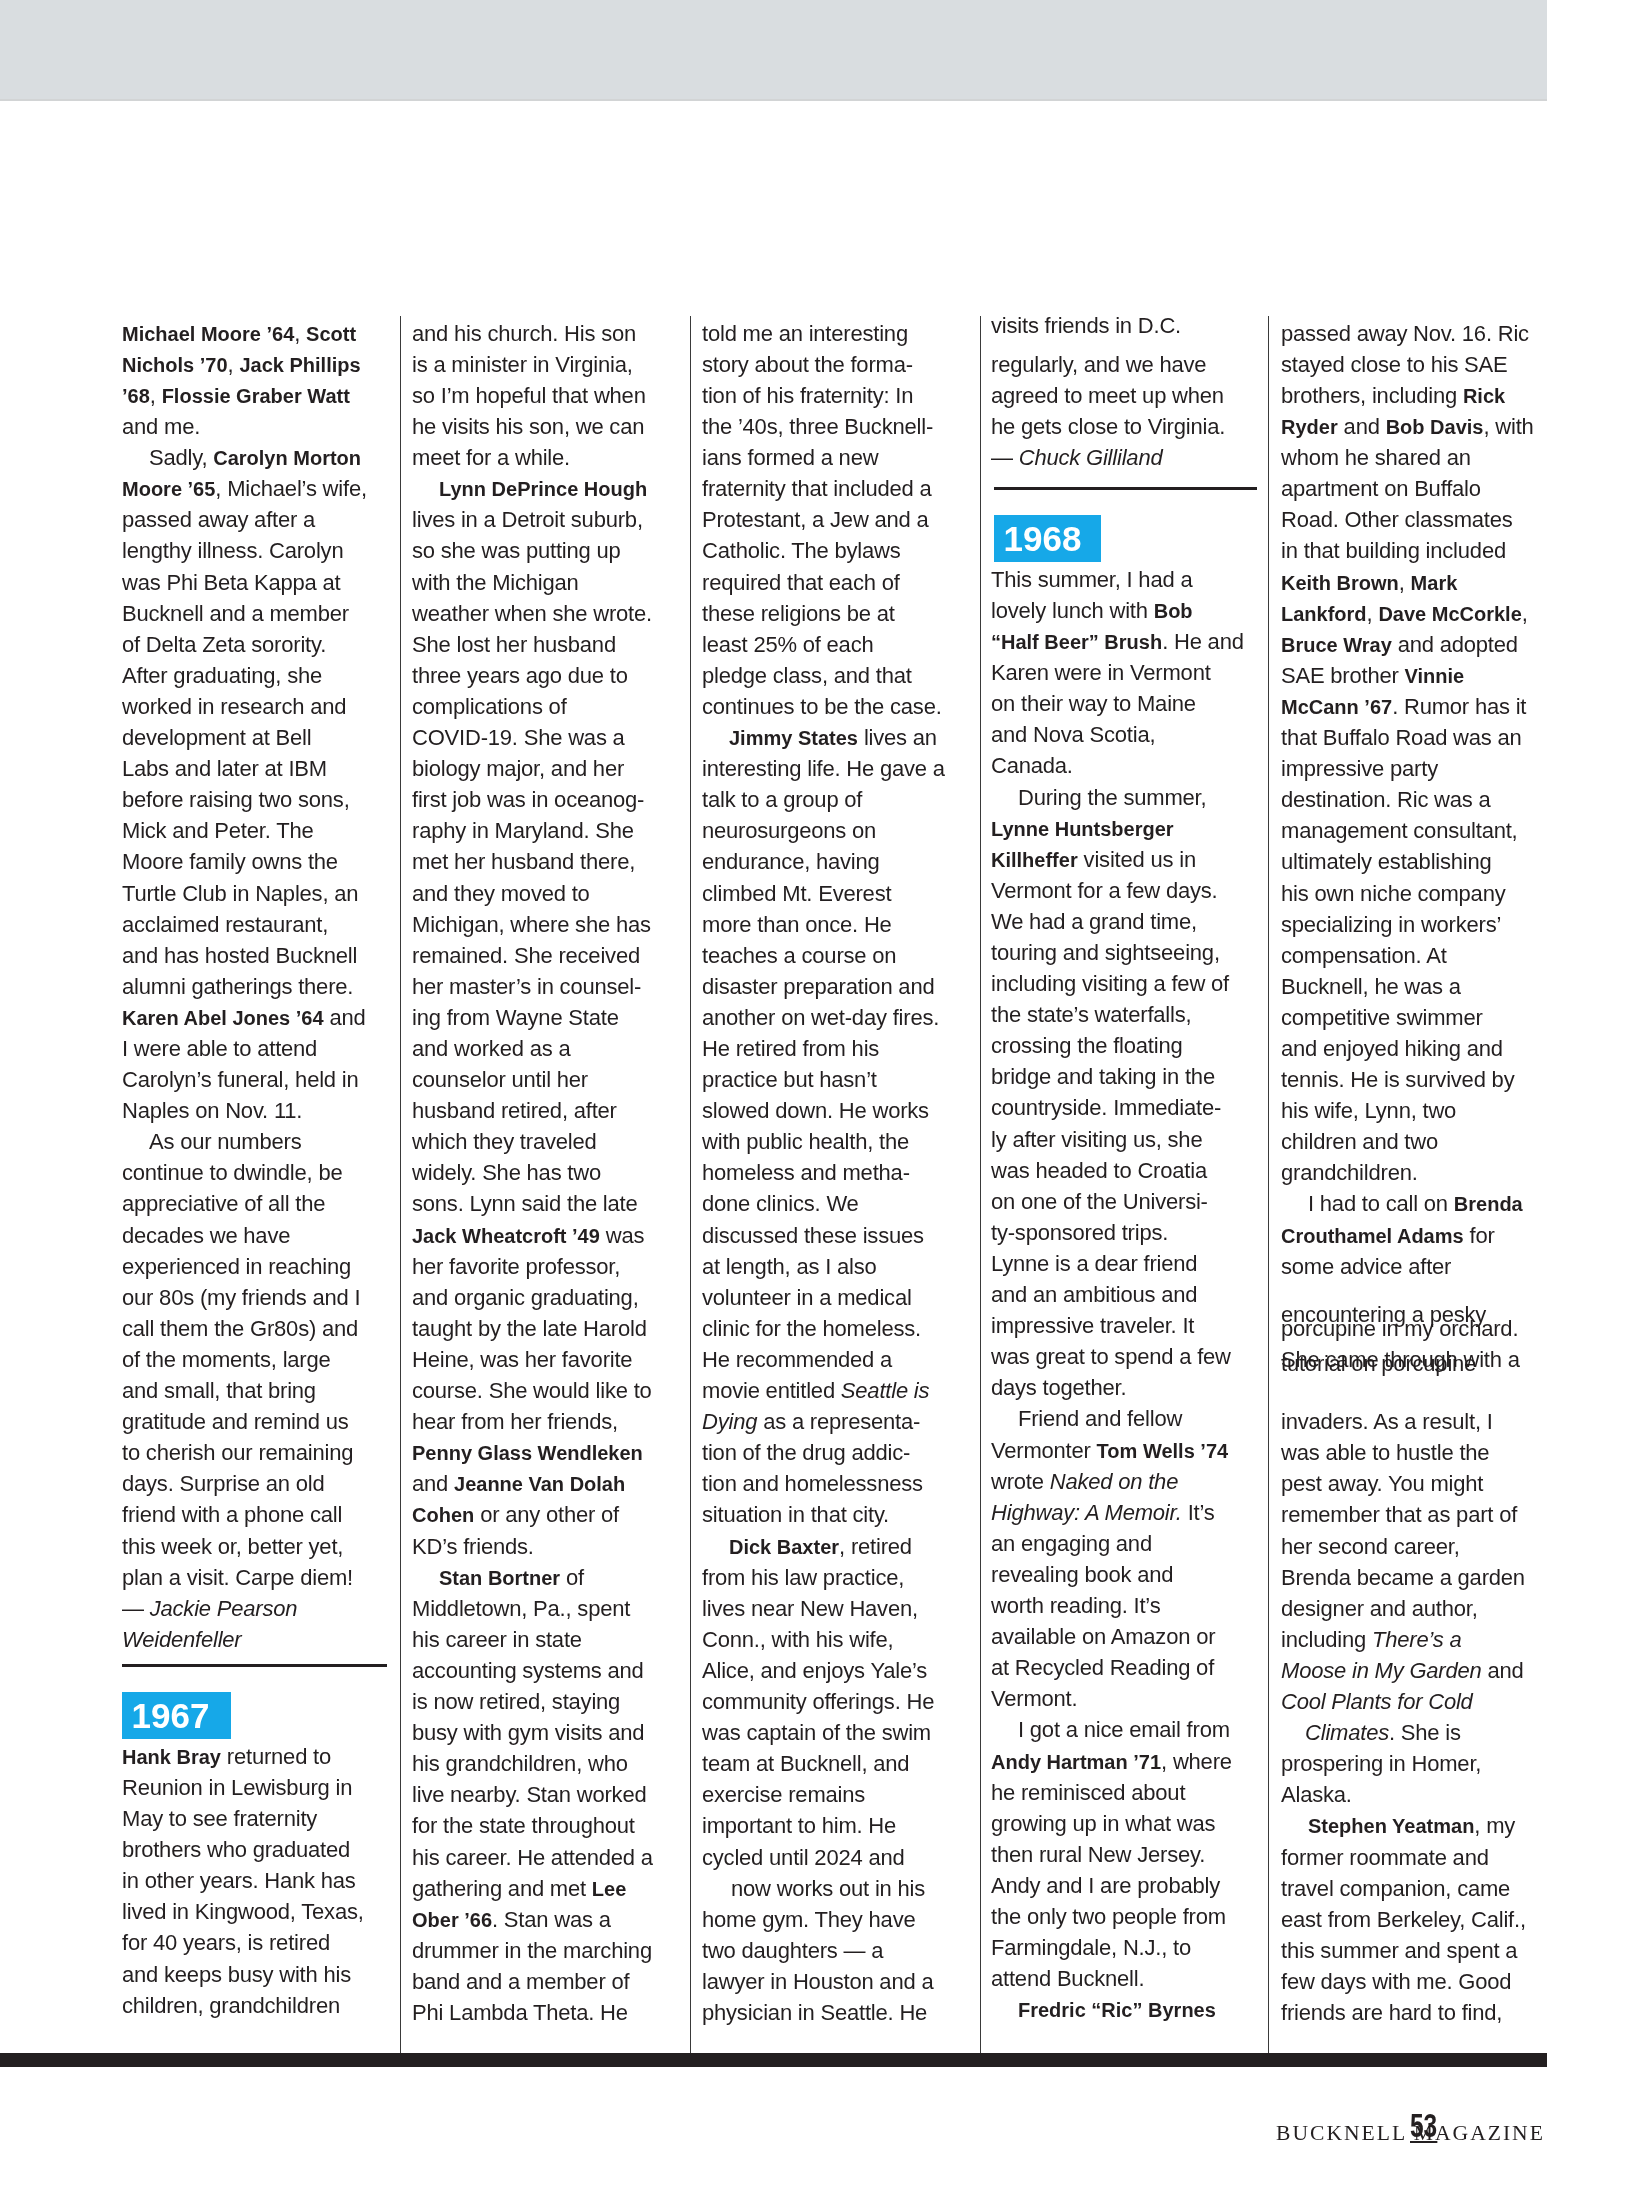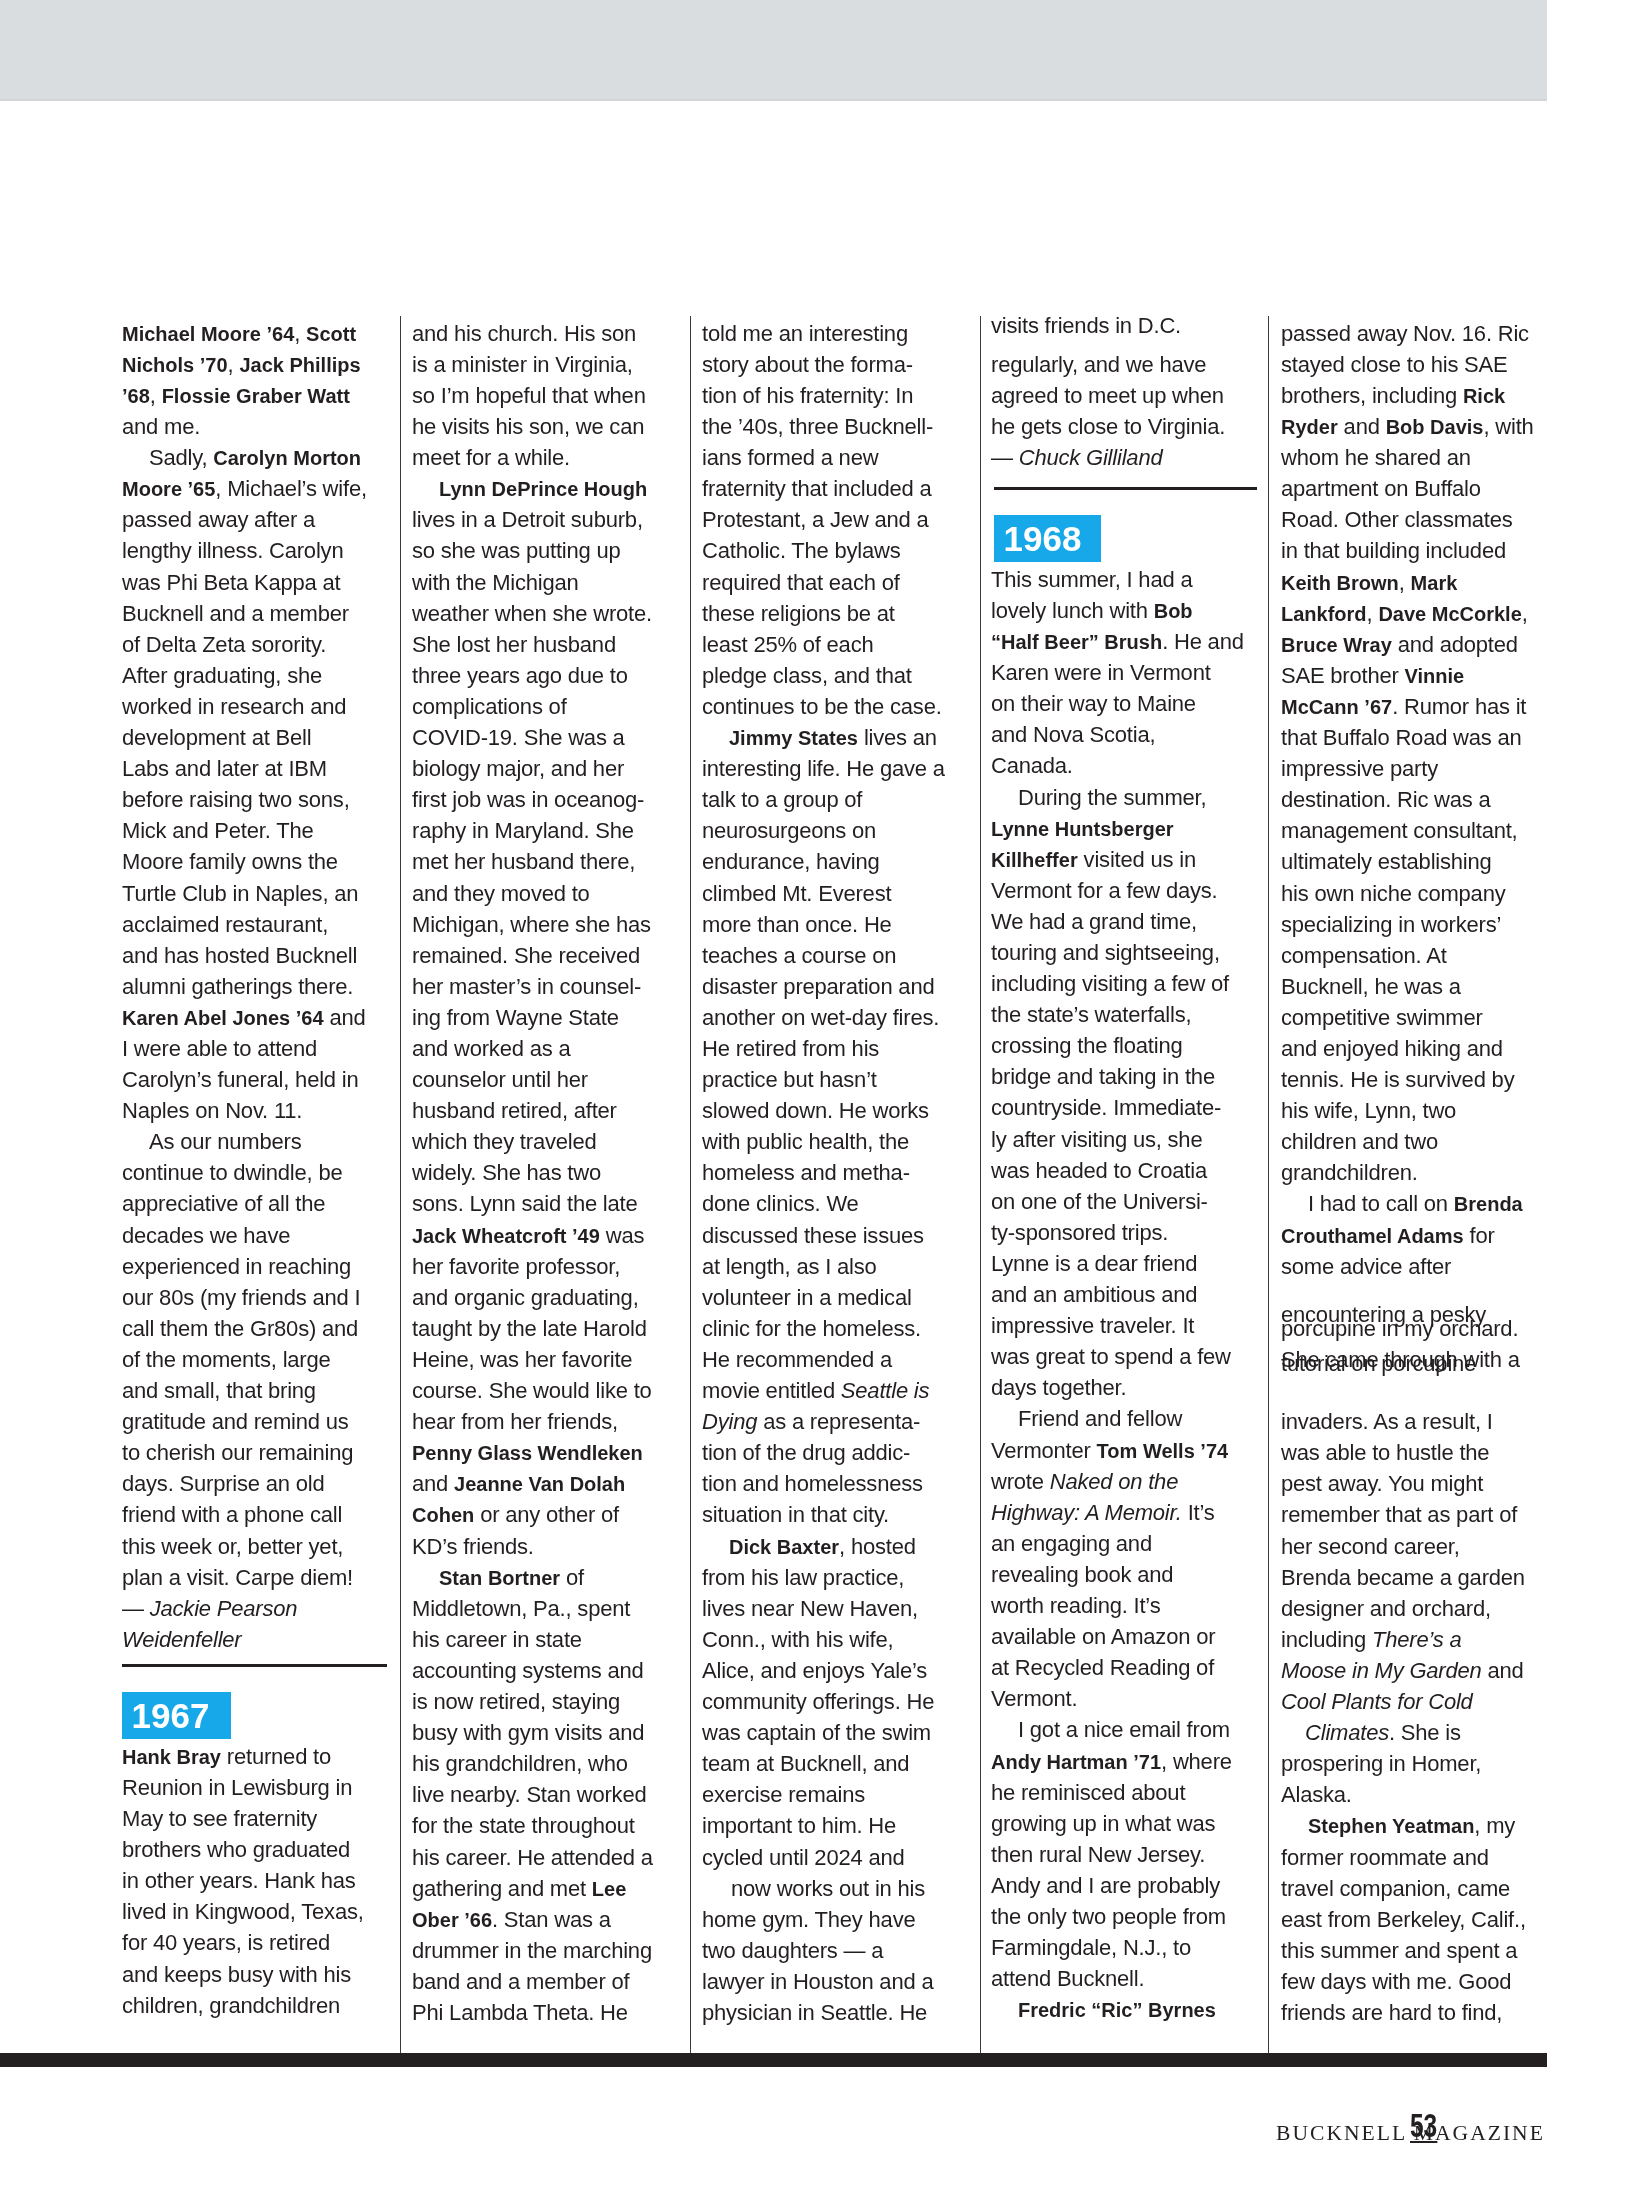--- a/index.html
+++ b/index.html
@@ -180,21 +180,21 @@
     <div class="line" style="top: 1220px;"><span>discussed these issues</span></div>
     <div class="line" style="top: 1251px;"><span>at length, as I also</span></div>
     <div class="line" style="top: 1282px;"><span>volunteer in a medical</span></div>
     <div class="line" style="top: 1313px;"><span>clinic for the homeless.</span></div>
     <div class="line" style="top: 1344px;"><span>He recommended a</span></div>
     <div class="line" style="top: 1375px;"><span>movie entitled </span><span class="i">Seattle is</span></div>
     <div class="line" style="top: 1406px;"><span class="i">Dying</span><span> as a representa-</span></div>
     <div class="line" style="top: 1437px;"><span>tion of the drug addic-</span></div>
     <div class="line" style="top: 1468px;"><span>tion and homelessness</span></div>
     <div class="line" style="top: 1499px;"><span>situation in that city.</span></div>
-    <div class="line indent" style="top: 1531px;"><span class="b">Dick Baxter</span><span>, hosted</span></div>
+    <div class="line indent" style="top: 1531px;"><span class="b">Dick Baxter</span><span>, retired</span></div>
     <div class="line" style="top: 1562px;"><span>from his law practice,</span></div>
     <div class="line" style="top: 1593px;"><span>lives near New Haven,</span></div>
     <div class="line" style="top: 1624px;"><span>Conn., with his wife,</span></div>
     <div class="line" style="top: 1655px;"><span>Alice, and enjoys Yale’s</span></div>
     <div class="line" style="top: 1686px;"><span>community offerings. He</span></div>
     <div class="line" style="top: 1717px;"><span>was captain of the swim</span></div>
     <div class="line" style="top: 1748px;"><span>team at Bucknell, and</span></div>
     <div class="line" style="top: 1779px;"><span>exercise remains</span></div>
     <div class="line" style="top: 1810px;"><span>important to him. He</span></div>
     <div class="line" style="top: 1842px;"><span>cycled until 2024 and</span></div>
@@ -295,21 +295,21 @@
     <div class="line" style="top: 1251px; margin-top: 48px;"><span>encountering a pesky</span></div>
     <div class="line" style="top: 1313px;"><span>porcupine in my orchard.</span></div>
     <div class="line" style="top: 1344px;"><span>She came through with a</span></div>
     <div class="line" style="top: 1348px;"><span>tutorial on porcupine</span></div>
     <div class="line" style="top: 1406px;"><span>invaders. As a result, I</span></div>
     <div class="line" style="top: 1437px;"><span>was able to hustle the</span></div>
     <div class="line" style="top: 1468px;"><span>pest away. You might</span></div>
     <div class="line" style="top: 1499px;"><span>remember that as part of</span></div>
     <div class="line" style="top: 1531px;"><span>her second career,</span></div>
     <div class="line" style="top: 1562px;"><span>Brenda became a garden</span></div>
-    <div class="line" style="top: 1593px;"><span>designer and orchard,</span></div>
+    <div class="line" style="top: 1593px;"><span>designer and author,</span></div>
     <div class="line" style="top: 1624px;"><span>including </span><span class="i">There’s a</span></div>
     <div class="line" style="top: 1655px;"><span class="i">Moose in My Garden</span><span> and</span></div>
     <div class="line" style="top: 1686px;"><span class="i">Cool Plants for Cold</span></div>
     <div class="line" style="top: 1717px; margin-left: 24px;"><span class="i">Climates</span><span>. She is</span></div>
     <div class="line" style="top: 1748px;"><span>prospering in Homer,</span></div>
     <div class="line" style="top: 1779px;"><span>Alaska.</span></div>
     <div class="line indent" style="top: 1810px;"><span class="b">Stephen Yeatman</span><span>, my</span></div>
     <div class="line" style="top: 1842px;"><span>former roommate and</span></div>
     <div class="line" style="top: 1873px;"><span>travel companion, came</span></div>
     <div class="line" style="top: 1904px;"><span>east from Berkeley, Calif.,</span></div>

